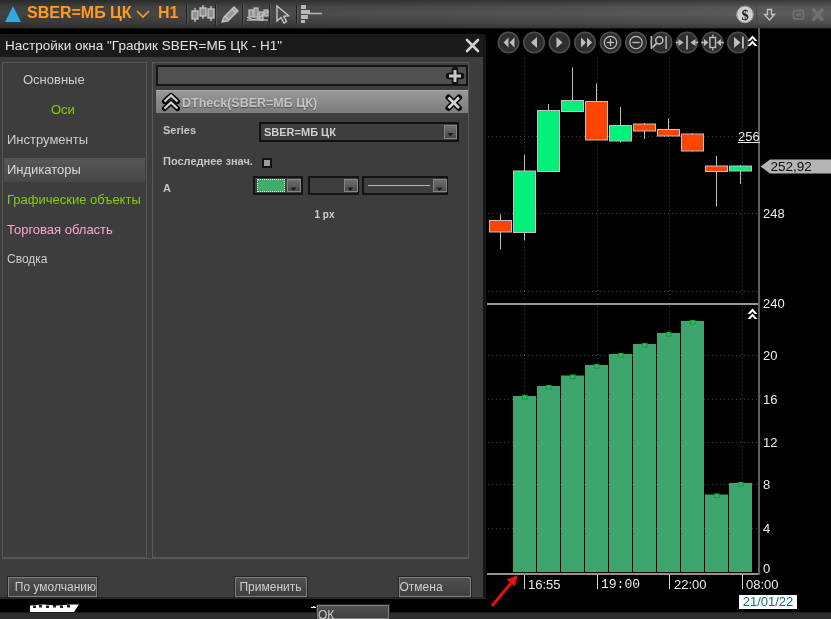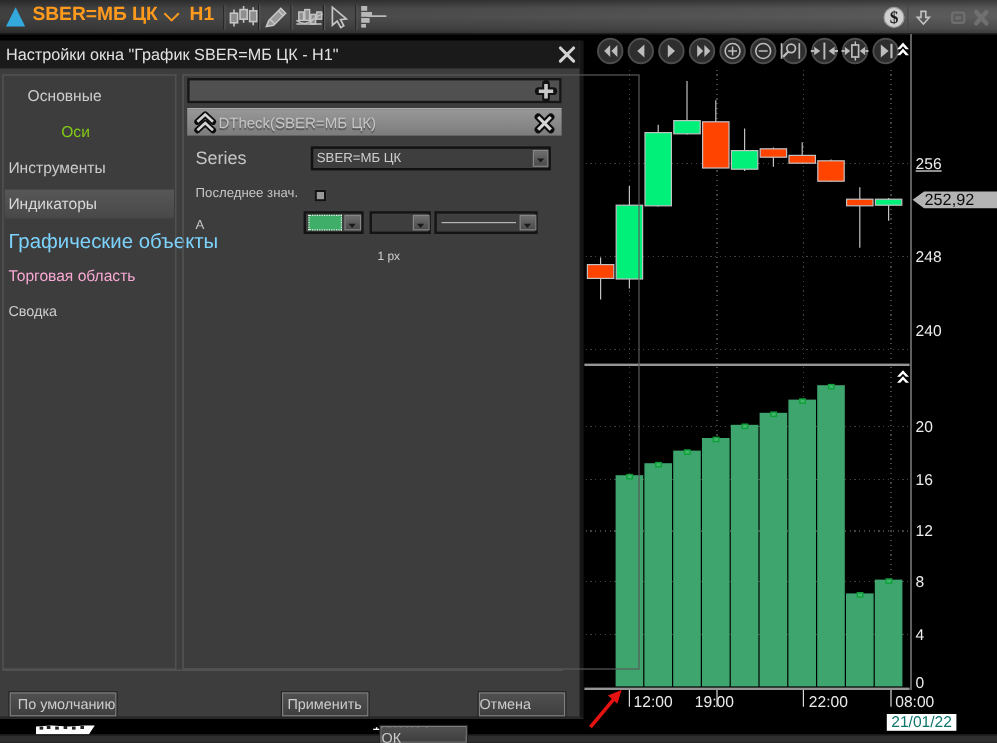--- a/index.html
+++ b/index.html
@@ -212,23 +212,23 @@
     <rect x="172.5" y="72.5" width="22" height="6.5" fill="#ff4400"></rect>
     <rect x="196.5" y="77" width="22" height="17" fill="#ff4400"></rect>
     <rect x="220.5" y="109" width="22" height="5.5" fill="#ff4400"></rect>
     <rect x="244.5" y="109" width="22" height="5" fill="#00f07a"></rect>
   </g>
 </svg>
 
 <div class="abs" style="left:487px;top:302.5px;width:271px;height:2px;background:#969696;"></div>
 <div class="abs" style="left:487px;top:573px;width:271px;height:2px;background:#969696;"></div>
 
-<div class="lbl" style="left:763px;top:128.5px;text-decoration:underline;">256</div>
+<div class="lbl" style="left:738px;top:128.5px;text-decoration:underline;">256</div>
 <div class="lbl" style="left:763px;top:206px;">248</div>
-<div class="lbl" style="left:763px;top:268px;">240</div>
+<div class="lbl" style="left:763px;top:296px;">240</div>
 <svg class="abs" width="73" height="16" style="left:758px;top:159px">
   <polygon points="2.5,7.5 12,0.5 73,0.5 73,14.5 12,14.5" fill="#b4b4b4"></polygon>
   <text x="12.5" y="12" font-size="13.5" fill="#0c0c0c" font-family="Liberation Sans,sans-serif">252,92</text>
 </svg>
 
 <svg class="abs" width="280" height="268" style="left:485px;top:305px">
   <g fill="#3da56d">
     <rect x="28" y="91" width="23" height="176"></rect>
     <rect x="52" y="81" width="23" height="186"></rect>
     <rect x="76" y="70.5" width="23" height="196.5"></rect>
@@ -267,22 +267,22 @@
 <div class="lbl" style="left:763px;top:560.5px;">0</div>
 
 <svg class="abs" width="344" height="22" style="left:487px;top:575px">
   <g stroke="#d8d8d8" stroke-width="1">
     <line x1="37.5" y1="0" x2="37.5" y2="14"></line>
     <line x1="110.5" y1="0" x2="110.5" y2="14"></line>
     <line x1="182.5" y1="0" x2="182.5" y2="14"></line>
     <line x1="255.5" y1="0" x2="255.5" y2="14"></line>
   </g>
 </svg>
-<div class="lbl" style="left:528px;top:577px;">12:00</div>
-<div class="lbl" style="left:579px;top:577px;">19:00</div>
+<div class="lbl" style="left:528px;top:577px;">16:55</div>
+<div class="lbl" style="left:601px;top:577px;font-family:Liberation Mono, monospace;">19:00</div>
 <div class="lbl" style="left:674px;top:577px;">22:00</div>
 <div class="lbl" style="left:746px;top:577px;">08:00</div>
 
 <div class="abs" style="left:739px;top:595px;width:58px;height:14px;background:#fff;color:#0f766e;font-size:13px;text-align:center;line-height:14px;">21/01/22</div>
 
 <svg class="abs" width="40" height="40" style="left:485px;top:572px">
   <line x1="7" y1="34" x2="27" y2="10" stroke="#e51212" stroke-width="3"></line>
   <polygon points="33,3 21.5,7.5 29.5,14.5" fill="#e51212"></polygon>
 </svg>
 
@@ -313,26 +313,26 @@
       </g>
     </svg>
   </div>
 
   <div class="abs" style="left:2px;top:28px;width:145px;height:496px;border:1px solid #575757;box-sizing:border-box;">
     <div class="abs" style="left:1px;top:95px;width:141px;height:24px;background:linear-gradient(180deg,#575757,#484848);"></div>
     <div class="abs" style="left:4px;top:9px;font-size:13px;color:#cdcdcd;white-space:nowrap;margin-left:16px;">Основные</div>
     <div class="abs" style="left:4px;top:39px;font-size:13px;color:#84cc16;white-space:nowrap;margin-left:44px;">Оси</div>
     <div class="abs" style="left:4px;top:69px;font-size:13px;color:#cdcdcd;white-space:nowrap;">Инструменты</div>
     <div class="abs" style="left:4px;top:99px;font-size:13px;color:#d8d8d8;white-space:nowrap;">Индикаторы</div>
-    <div class="abs" style="left:4px;top:129px;font-size:17px;color:#7dd3fc;white-space:nowrap;">Графические объекты</div>
+    <div class="abs" style="left:4px;top:129px;font-size:13px;color:#84cc16;white-space:nowrap;">Графические объекты</div>
     <div class="abs" style="left:4px;top:159px;font-size:13px;color:#f9a8d4;white-space:nowrap;">Торговая область</div>
     <div class="abs" style="left:4px;top:189px;font-size:12px;color:#cdcdcd;white-space:nowrap;">Сводка</div>
   </div>
 
-  <div class="abs" style="left:152px;top:28px;width:381px;height:496px;border:1px solid #5a5a5a;box-sizing:border-box;">
+  <div class="abs" style="left:152px;top:28px;width:317px;height:496px;border:1px solid #5a5a5a;box-sizing:border-box;font-weight:bold;">
 
     <div class="abs" style="left:3px;top:2px;width:312px;height:21px;background:#505050;border:2px solid #161616;box-sizing:border-box;">
       <svg class="abs" width="20" height="19" style="left:287px;top:-1px">
         <g stroke="#121212" stroke-width="6.5" stroke-linecap="round">
           <line x1="10" y1="4" x2="10" y2="16"></line>
             <line x1="4" y1="10" x2="16" y2="10"></line>
         </g>
         <g stroke="#c9c9c9" stroke-width="3" stroke-linecap="butt">
           <line x1="10" y1="4" x2="10" y2="16"></line>
             <line x1="4" y1="10" x2="16" y2="10"></line>
@@ -357,21 +357,21 @@
           <line x1="4.5" y1="4.5" x2="15" y2="15"></line>
           <line x1="15" y1="4.5" x2="4.5" y2="15"></line>
         </g>
         <g stroke="#d4d4d4" stroke-width="2.6" stroke-linecap="butt">
           <line x1="4.5" y1="4.5" x2="15" y2="15"></line>
           <line x1="15" y1="4.5" x2="4.5" y2="15"></line>
         </g>
       </svg>
     </div>
 
-    <div class="abs" style="left:10px;top:61px;font-size:15px;color:#c6c6c6;">Series</div>
+    <div class="abs" style="left:10px;top:61px;font-size:11px;color:#c6c6c6;">Series</div>
     <div class="abs" style="left:105.5px;top:59px;width:200.5px;height:20px;background:#3e3e3e;border:2px solid #111;box-sizing:border-box;">
       <div class="abs" style="left:3.5px;top:2px;font-size:11px;color:#cfcfcf;">SBER=МБ ЦК</div>
       <div class="abs" style="left:183px;top:1px;width:13px;height:13.5px;background:linear-gradient(180deg,#6e6e6e,#4b4b4b);border:1px solid #868686;box-sizing:border-box;">
         <svg width="11" height="11">
             <polygon points="2.5,4 8.5,4 5.5,7.5" fill="#1a1a1a"></polygon>
           </svg>
       </div>
     </div>
 
     <div class="abs" style="left:10px;top:91.5px;font-size:11px;color:#c6c6c6;">Последнее знач.</div>

